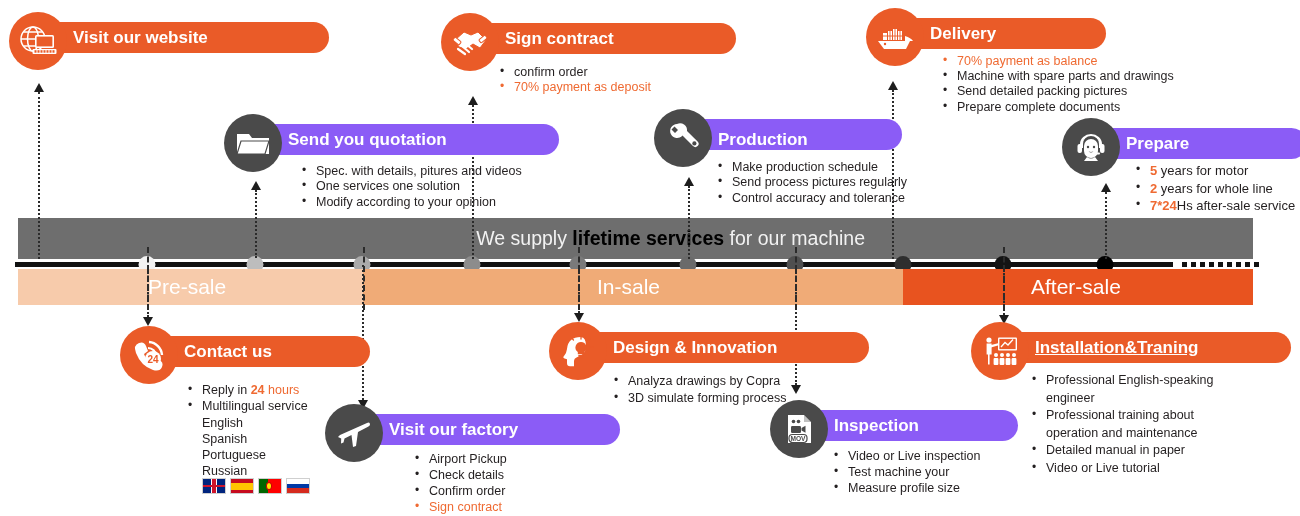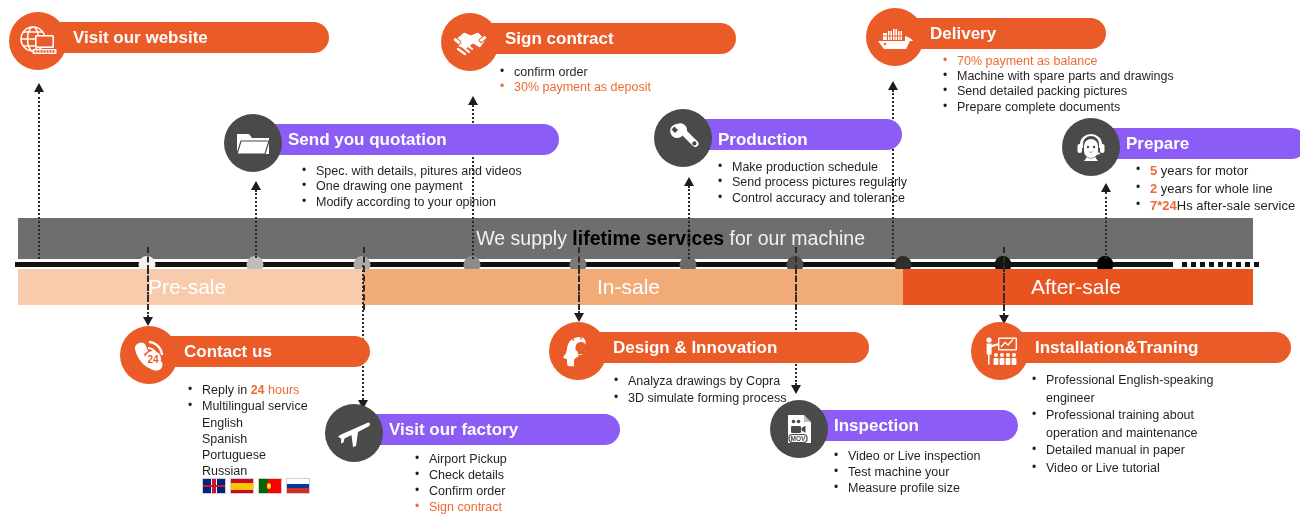--- a/index.html
+++ b/index.html
@@ -234,21 +234,21 @@
       <span>Send you quotation</span>
     </div>
     <div class="circle">
       <svg width="36" height="28" viewBox="0 0 36 28">
         <path d="M2 5 h12 l3 4 h17 v16 H2 Z" fill="#fff"></path>
         <path d="M6 12 h28 l-4 13 H2 Z" fill="#fff" stroke="#4a4a4a" stroke-width="1.2"></path>
       </svg>
     </div>
     <div class="bullets" style="left:76px;top:50px;">
       <div class="li">Spec. with details,  pitures and videos</div>
-      <div class="li">One drawing one payment</div>
+      <div class="li">One services one solution</div>
       <div class="li">Modify according to your opinion</div>
     </div>
   </div>
 
   <div class="node orange" style="left:441px;top:13px;">
     <div class="pill" style="left:20px;width:215px;">
       <span>Sign contract</span>
     </div>
     <div class="circle">
       <svg width="38" height="30" viewBox="0 0 38 30">
@@ -259,21 +259,21 @@
         </g>
         <g stroke="#fff" stroke-width="2.2" stroke-linecap="round">
           <line x1="7" y1="22" x2="14" y2="27"></line>
           <line x1="11" y1="19" x2="18" y2="25"></line>
           <line x1="15" y1="17" x2="21" y2="22"></line>
         </g>
       </svg>
     </div>
     <div class="bullets" style="left:57px;top:52px;">
       <div class="li">confirm order</div>
-      <div class="li orange">30% payment as deposit</div>
+      <div class="li orange">70% payment as deposit</div>
     </div>
   </div>
 
   <div class="node dark" style="left:654px;top:109px;">
     <div class="pill" style="left:20px;width:168px;align-items:flex-end;">
       <span>Production</span>
     </div>
     <div class="circle">
       <svg width="34" height="34" viewBox="0 0 34 34">
         <path d="M11 3 a7 7 0 1 0 5.5 11.5 L27 25 a3.2 3.2 0 0 0 4.6 -4.6 L21 10 A7 7 0 0 0 11 3 Z
@@ -444,21 +444,21 @@
       </svg>
     </div>
     <div class="bullets" style="left:62px;top:48px;line-height:16.2px;">
       <div class="li">Video or Live inspection</div>
       <div class="li">Test machine your</div>
       <div class="li">Measure profile size</div>
     </div>
   </div>
 
   <div class="node orange" style="left:971px;top:322px;">
-    <div class="pill" style="left:20px;width:240px;">
+    <div class="pill" style="left:20px;width:240px;text-decoration:underline;">
       <span>Installation&amp;Traning</span>
     </div>
     <div class="circle">
       <svg width="36" height="32" viewBox="0 0 36 32">
         <g fill="#fff">
           <circle cx="7" cy="5" r="2.6"></circle>
           <path d="M4.6 8.5 h5 v11 h-2 v10 h-1.6 v-10 h-1.4 Z"></path>
           <path d="M9 10 l8 -2 0.6 2 -8.6 2.4 Z"></path>
           <rect x="16" y="2.5" width="19" height="13" rx="1"></rect>
         </g>

